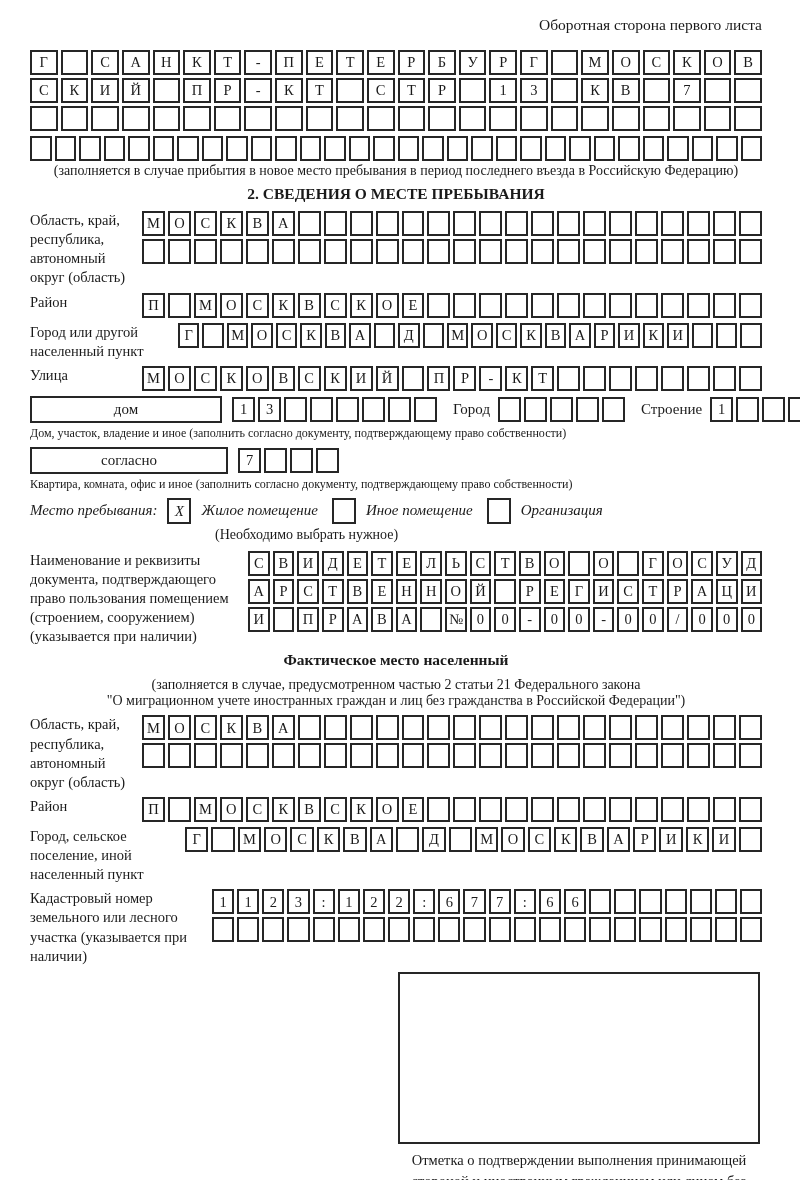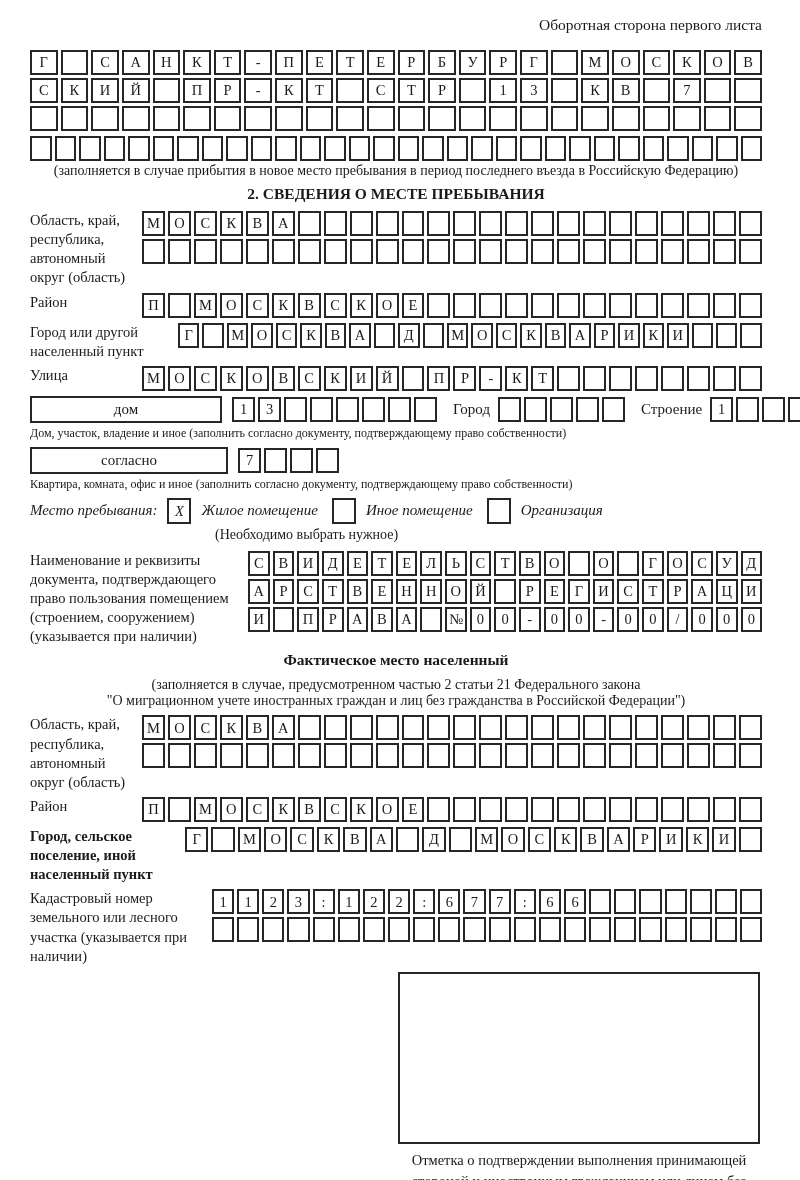--- a/index.html
+++ b/index.html
@@ -10,21 +10,21 @@
     color:#1a1a1a; overflow:hidden;
   }
   .page { padding:16px 38px 0 30px; }
 
   .hdr { text-align:right; font-size:15.5px; margin-bottom:16px; }
 
   .field { display:flex; align-items:flex-start; margin-bottom:5px; }
   .label { font-size:14.5px; line-height:1.32; padding-right:6px; }
   .w110 { width:112px; flex:none; }
   .w145 { width:148px; flex:none; }
-  .w155 { width:155px; flex:none;font-weight:bold; }
+  .w155 { width:155px; flex:none; }
   .w180 { width:182px; flex:none; }
   .w210 { width:218px; flex:none; }
   .rows { flex:1; display:flex; flex-direction:column; gap:3px; }
 
   .grid { display:flex; flex:1; gap:3px; }
   .cell {
     flex:1; height:25px; min-width:0;
     border:2px solid #262626; background:#fff;
     display:flex; align-items:center; justify-content:center;
     font-size:14.5px; line-height:1;

